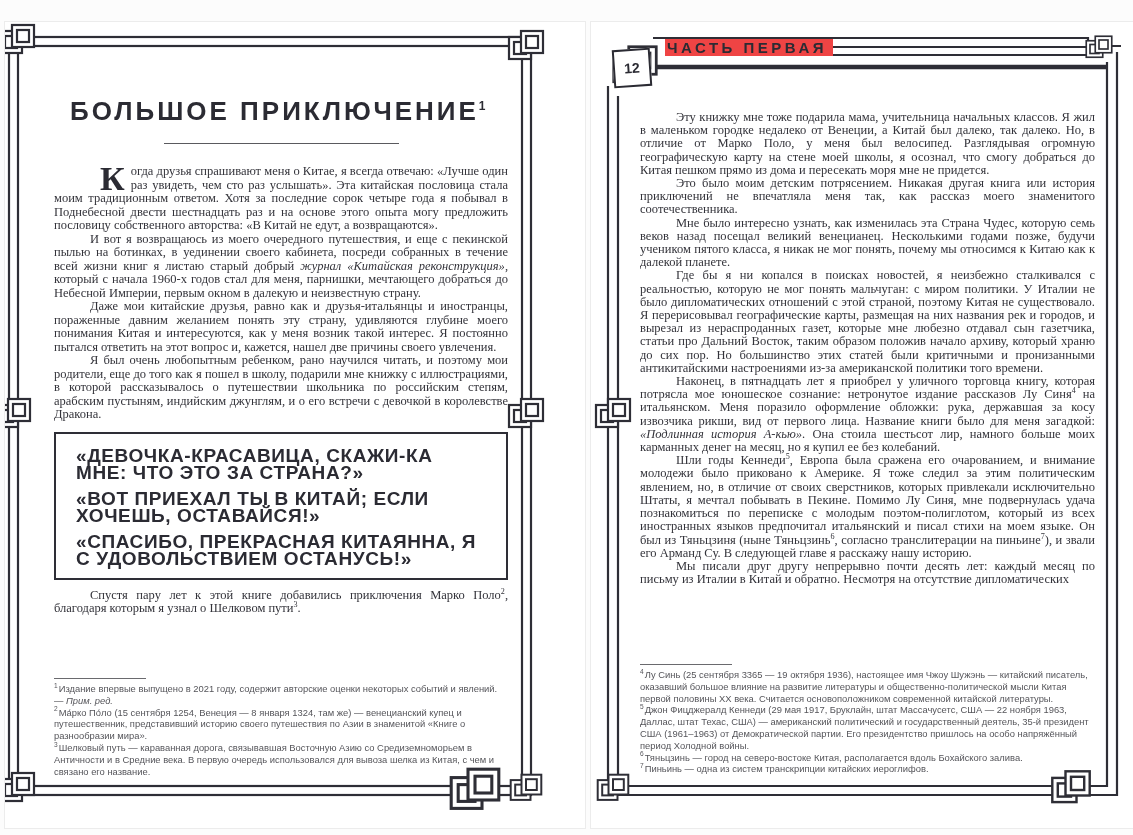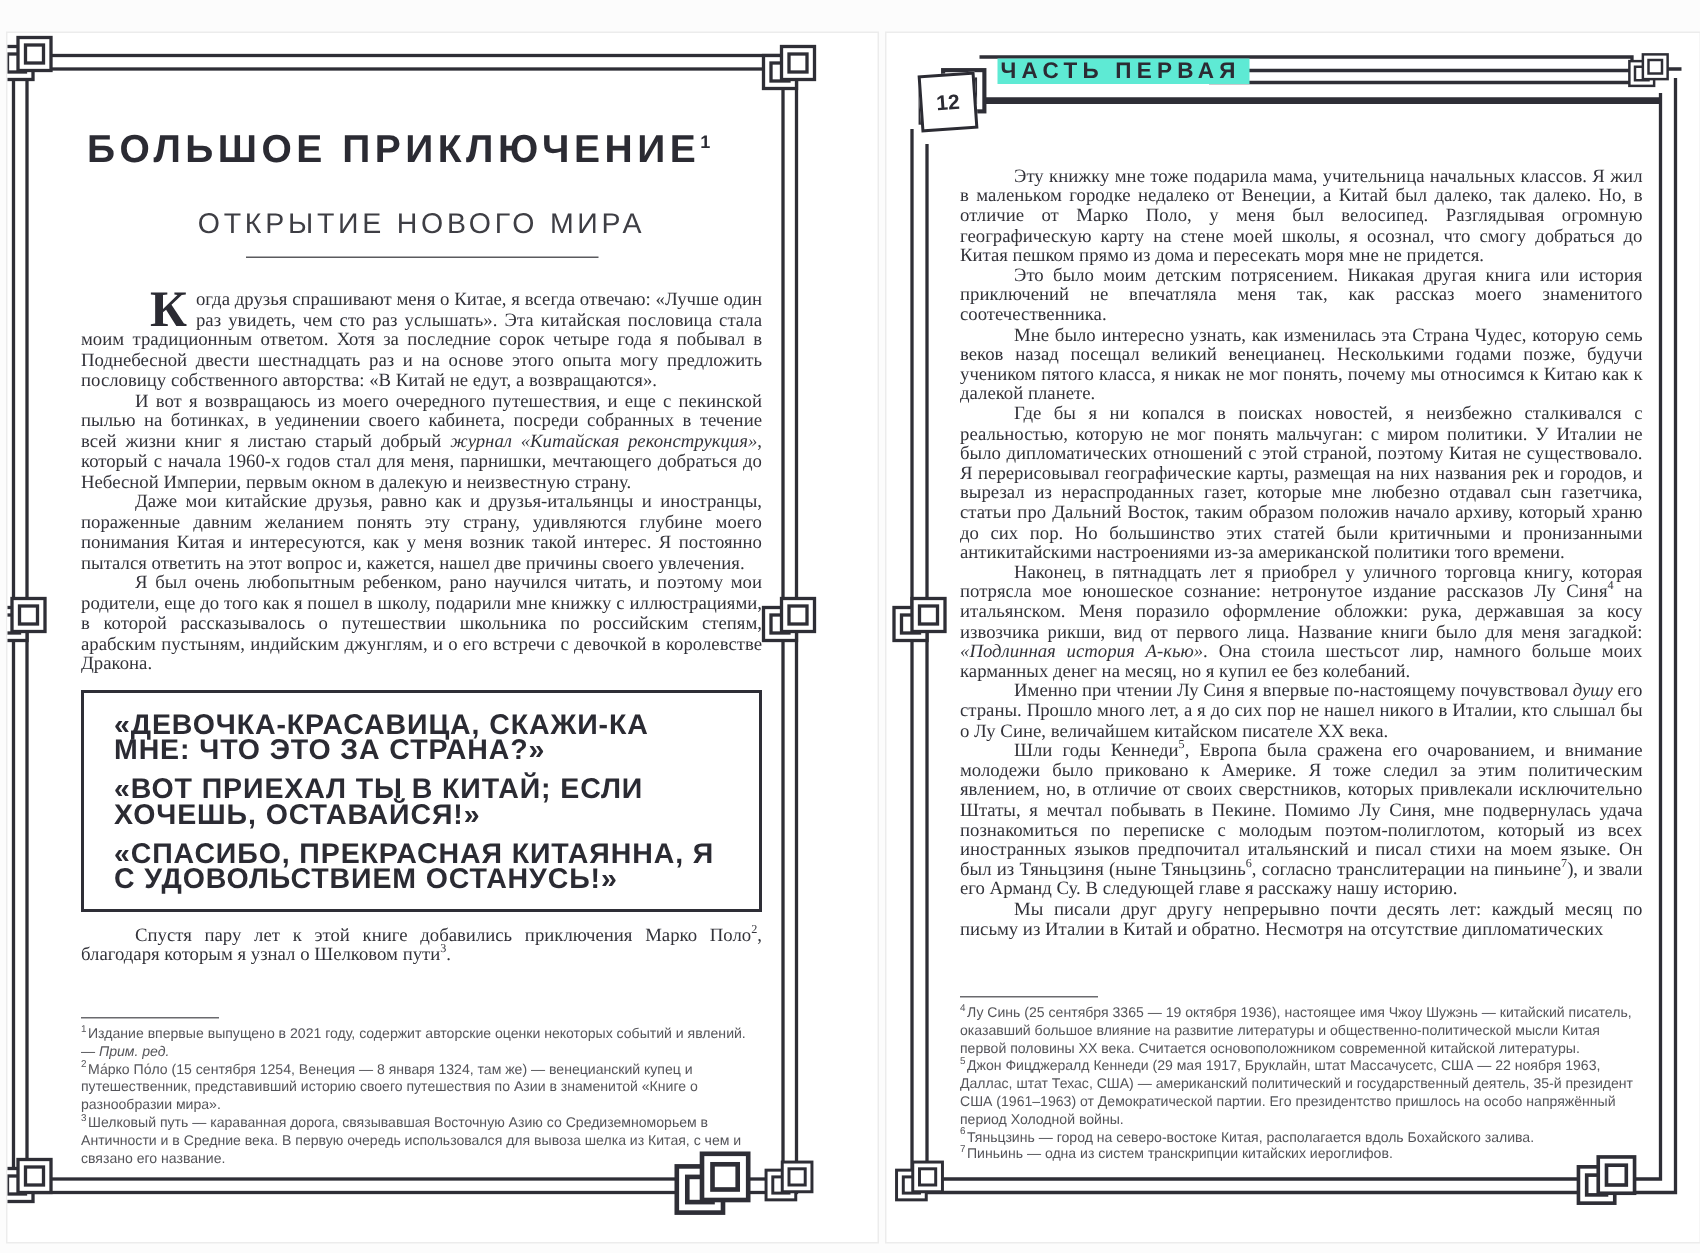--- a/index.html
+++ b/index.html
@@ -10,21 +10,21 @@
     color:#33333a;
   }
   .page{position:absolute;top:22px;height:806px;background:#fff;box-shadow:0 0 0 1px #ececec;}
   .page.left{left:5px;width:580px;}
   .page.right{left:591px;width:542px;}
   .border-svg{position:absolute;left:0;top:0;width:100%;height:100%;pointer-events:none;}
 
   
   .left-content{position:absolute;left:49px;top:58px;width:454px;}
   .chapter-title{
-    margin:4px;font-family:"Liberation Sans",sans-serif;font-weight:bold;
+    margin:16px;font-family:"Liberation Sans",sans-serif;font-weight:bold;
     font-size:26px;letter-spacing:3px;color:#2b2b33;white-space:nowrap;
   }
   .chapter-title sup{font-size:12px;letter-spacing:0;}
   .section-subtitle{
     margin:24px 0 0;font-family:"Liberation Sans",sans-serif;font-weight:normal;
     font-size:19px;letter-spacing:2.5px;color:#3e3e44;text-align:center;
   }
   .subtitle-rule{width:235px;border-top:1.4px solid #5a5a5e;margin:10px auto 0;}
 
   .body-text{margin-top:21px;}
@@ -60,21 +60,21 @@
   .right .footnotes{top:642px;}
   .fn-rule{width:92px;border-top:1px solid #6a6a6e;margin-bottom:4px;}
   .footnotes p{margin:0;}
   .footnotes sup{font-size:0.7em;vertical-align:super;line-height:0;margin-right:1px;}
   .footnotes i{font-style:italic;}
 
   
   .part-header{
     position:absolute;left:74px;top:17px;z-index:2;
     font-family:"Liberation Sans",sans-serif;font-weight:bold;
-    font-size:15px;letter-spacing:3.5px;color:#2b2b33;background:#5eead4;padding:0 6px 0 2px;
+    font-size:15px;letter-spacing:3.5px;color:#2b2b33;background:#ef4444;padding:0 6px 0 2px;
   }
   .pagenum{
     position:absolute;left:22px;top:27px;width:34px;height:34px;z-index:3;
     background:#fff;border:2.5px solid #2b2b33;transform:rotate(-4deg);
     display:flex;align-items:center;justify-content:center;
     font-family:"Liberation Sans",sans-serif;font-weight:bold;font-size:14px;color:#2b2b33;
   }
   .right-content{position:absolute;left:49px;top:68px;width:455px;}
 </style>
 </head>
@@ -98,21 +98,20 @@
     <use href="#kn" transform="translate(521,26)"></use>
     <use href="#kn" transform="translate(8,394)"></use>
     <use href="#kn" transform="translate(521,394)"></use>
     <use href="#kn" transform="translate(12,768)"></use>
     <use href="#kn" transform="translate(521,768) scale(0.9)"></use>
     <use href="#kn" transform="translate(470,771) scale(1.4)"></use>
   </svg>
 
   <div class="left-content">
     <h1 class="chapter-title"><span>БОЛЬШОЕ ПРИКЛЮЧЕНИЕ</span><sup>1</sup></h1>
-    <h2 class="section-subtitle">ОТКРЫТИЕ НОВОГО МИРА</h2>
     <div class="subtitle-rule"></div>
 
     <div class="body-text">
       <p class="first"><span class="dropcap">К</span><span>огда друзья спрашивают меня о Китае, я всегда отвечаю: «Лучше один раз увидеть, чем сто раз услышать». Эта китайская пословица стала моим традиционным ответом. Хотя за последние сорок четыре года я побывал в Поднебесной двести шестнадцать раз и на основе этого опыта могу предложить пословицу собственного авторства: «В Китай не едут, а возвращаются».</span></p>
       <p>И вот я возвращаюсь из моего очередного путешествия, и еще с пекинской пылью на ботинках, в уединении своего кабинета, посреди собранных в течение всей жизни книг я листаю старый добрый <i>журнал «Китайская реконструкция»</i>, который с начала 1960-х годов стал для меня, парнишки, мечтающего добраться до Небесной Империи, первым окном в далекую и неизвестную страну.</p>
       <p>Даже мои китайские друзья, равно как и друзья-итальянцы и иностранцы, пораженные давним желанием понять эту страну, удивляются глубине моего понимания Китая и интересуются, как у меня возник такой интерес. Я постоянно пытался ответить на этот вопрос и, кажется, нашел две причины своего увлечения.</p>
       <p>Я был очень любопытным ребенком, рано научился читать, и поэтому мои родители, еще до того как я пошел в школу, подарили мне книжку с иллюстрациями, в которой рассказывалось о путешествии школьника по российским степям, арабским пустыням, индийским джунглям, и о его встречи с девочкой в королевстве Дракона.</p>
 
       <div class="dialog-box">
         <p>«ДЕВОЧКА-КРАСАВИЦА, СКАЖИ-КА МНЕ: ЧТО ЭТО ЗА СТРАНА?»</p>
@@ -152,21 +151,20 @@
   <div class="pagenum">12</div>
   <div class="part-header">ЧАСТЬ ПЕРВАЯ</div>
 
   <div class="right-content">
     <div class="body-text">
       <p>Эту книжку мне тоже подарила мама, учительница начальных классов. Я жил в маленьком городке недалеко от Венеции, а Китай был далеко, так далеко. Но, в отличие от Марко Поло, у меня был велосипед. Разглядывая огромную географическую карту на стене моей школы, я осознал, что смогу добраться до Китая пешком прямо из дома и пересекать моря мне не придется.</p>
       <p>Это было моим детским потрясением. Никакая другая книга или история приключений не впечатляла меня так, как рассказ моего знаменитого соотечественника.</p>
       <p>Мне было интересно узнать, как изменилась эта Страна Чудес, которую семь веков назад посещал великий венецианец. Несколькими годами позже, будучи учеником пятого класса, я никак не мог понять, почему мы относимся к Китаю как к далекой планете.</p>
       <p>Где бы я ни копался в поисках новостей, я неизбежно сталкивался с реальностью, которую не мог понять мальчуган: с миром политики. У Италии не было дипломатических отношений с этой страной, поэтому Китая не существовало. Я перерисовывал географические карты, размещая на них названия рек и городов, и вырезал из нераспроданных газет, которые мне любезно отдавал сын газетчика, статьи про Дальний Восток, таким образом положив начало архиву, который храню до сих пор. Но большинство этих статей были критичными и пронизанными антикитайскими настроениями из-за американской политики того времени.</p>
       <p>Наконец, в пятнадцать лет я приобрел у уличного торговца книгу, которая потрясла мое юношеское сознание: нетронутое издание рассказов Лу Синя<sup>4</sup> на итальянском. Меня поразило оформление обложки: рука, державшая за косу извозчика рикши, вид от первого лица. Название книги было для меня загадкой: <i>«Подлинная история А-кью»</i>. Она стоила шестьсот лир, намного больше моих карманных денег на месяц, но я купил ее без колебаний.</p>
-      <p>Именно при чтении Лу Синя я впервые по-настоящему почувствовал <i>душу</i> его страны. Прошло много лет, а я до сих пор не нашел никого в Италии, кто слышал бы о Лу Сине, величайшем китайском писателе XX века.</p>
       <p>Шли годы Кеннеди<sup>5</sup>, Европа была сражена его очарованием, и внимание молодежи было приковано к Америке. Я тоже следил за этим политическим явлением, но, в отличие от своих сверстников, которых привлекали исключительно Штаты, я мечтал побывать в Пекине. Помимо Лу Синя, мне подвернулась удача познакомиться по переписке с молодым поэтом-полиглотом, который из всех иностранных языков предпочитал итальянский и писал стихи на моем языке. Он был из Тяньцзиня (ныне Тяньцзинь<sup>6</sup>, согласно транслитерации на пиньине<sup>7</sup>), и звали его Арманд Су. В следующей главе я расскажу нашу историю.</p>
       <p>Мы писали друг другу непрерывно почти десять лет: каждый месяц по письму из Италии в Китай и обратно. Несмотря на отсутствие дипломатических</p>
     </div>
   </div>
 
   <div class="footnotes">
     <div class="fn-rule"></div>
     <p><sup>4</sup><span>Лу Синь (25 сентября 3365 — 19 октября 1936), настоящее имя Чжоу Шужэнь — китайский писатель, оказавший большое влияние на развитие литературы и общественно-политической мысли Китая первой половины XX века. Считается основоположником современной китайской литературы.</span></p>
     <p><sup>5</sup><span>Джон Фицджералд Кеннеди (29 мая 1917, Бруклайн, штат Массачусетс, США — 22 ноября 1963, Даллас, штат Техас, США) — американский политический и государственный деятель, 35-й президент США (1961–1963) от Демократической партии. Его президентство пришлось на особо напряжённый период Холодной войны.</span></p>
     <p><sup>6</sup><span>Тяньцзинь — город на северо-востоке Китая, располагается вдоль Бохайского залива.</span></p>

